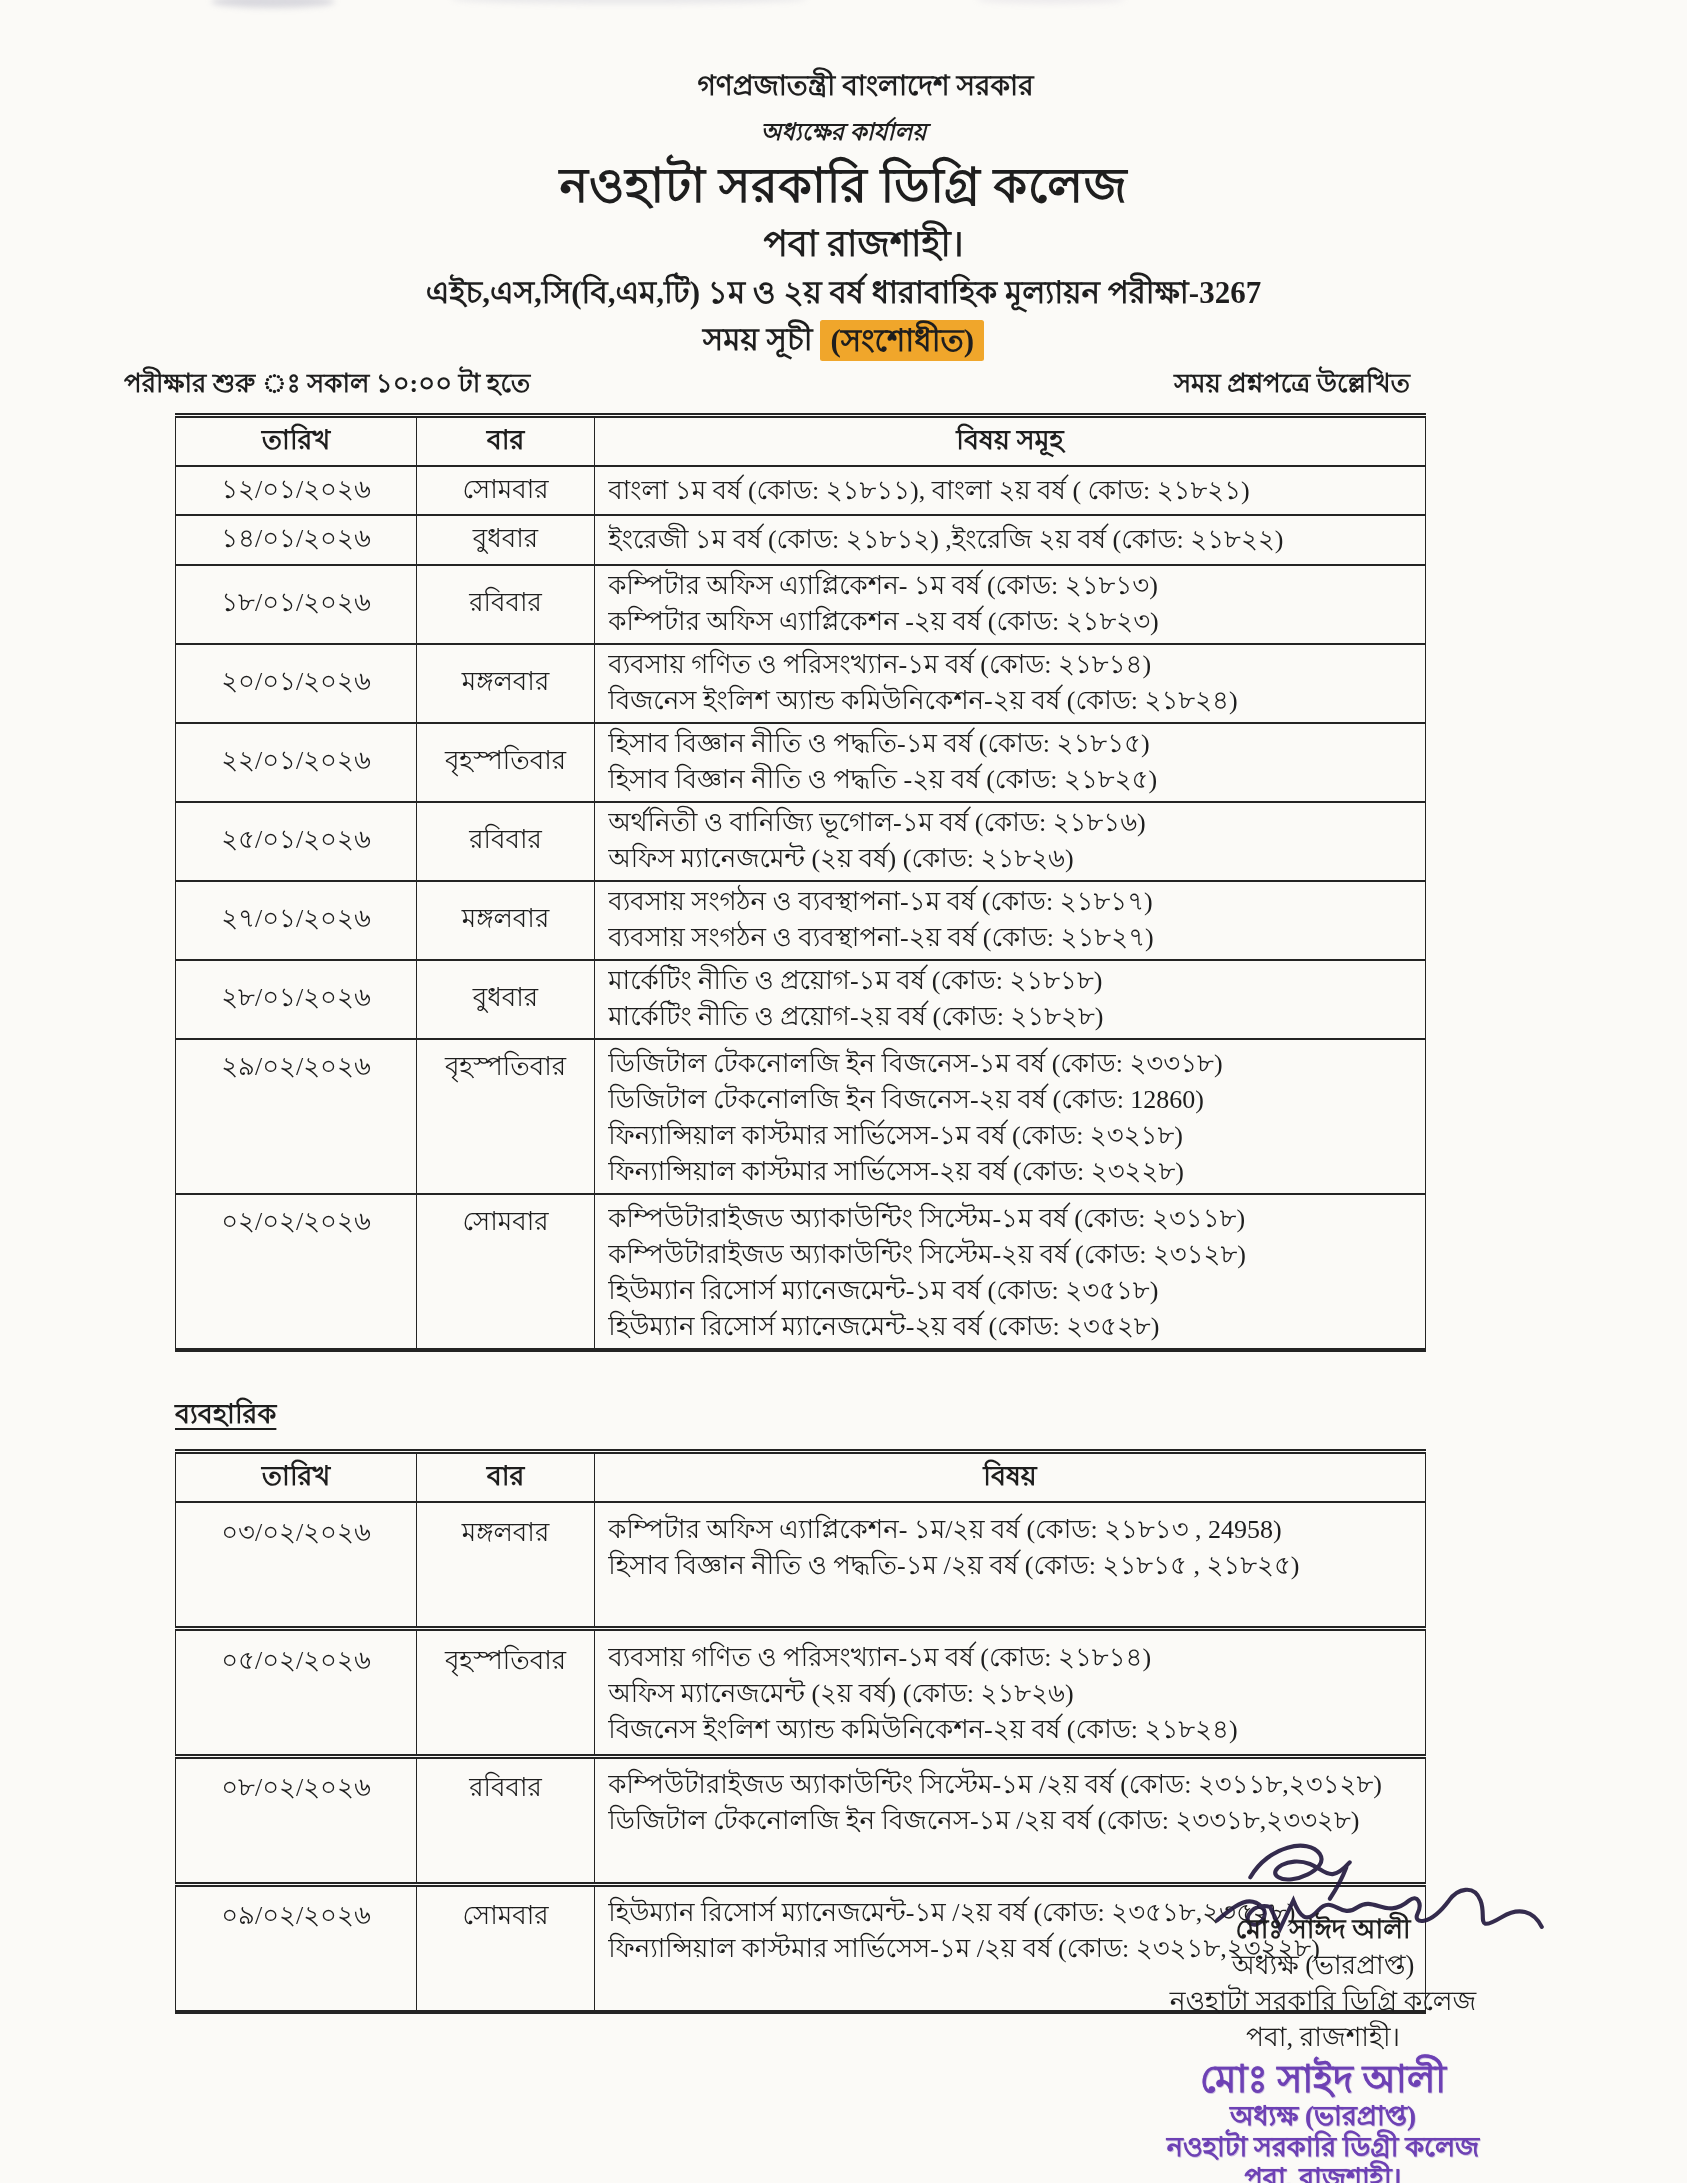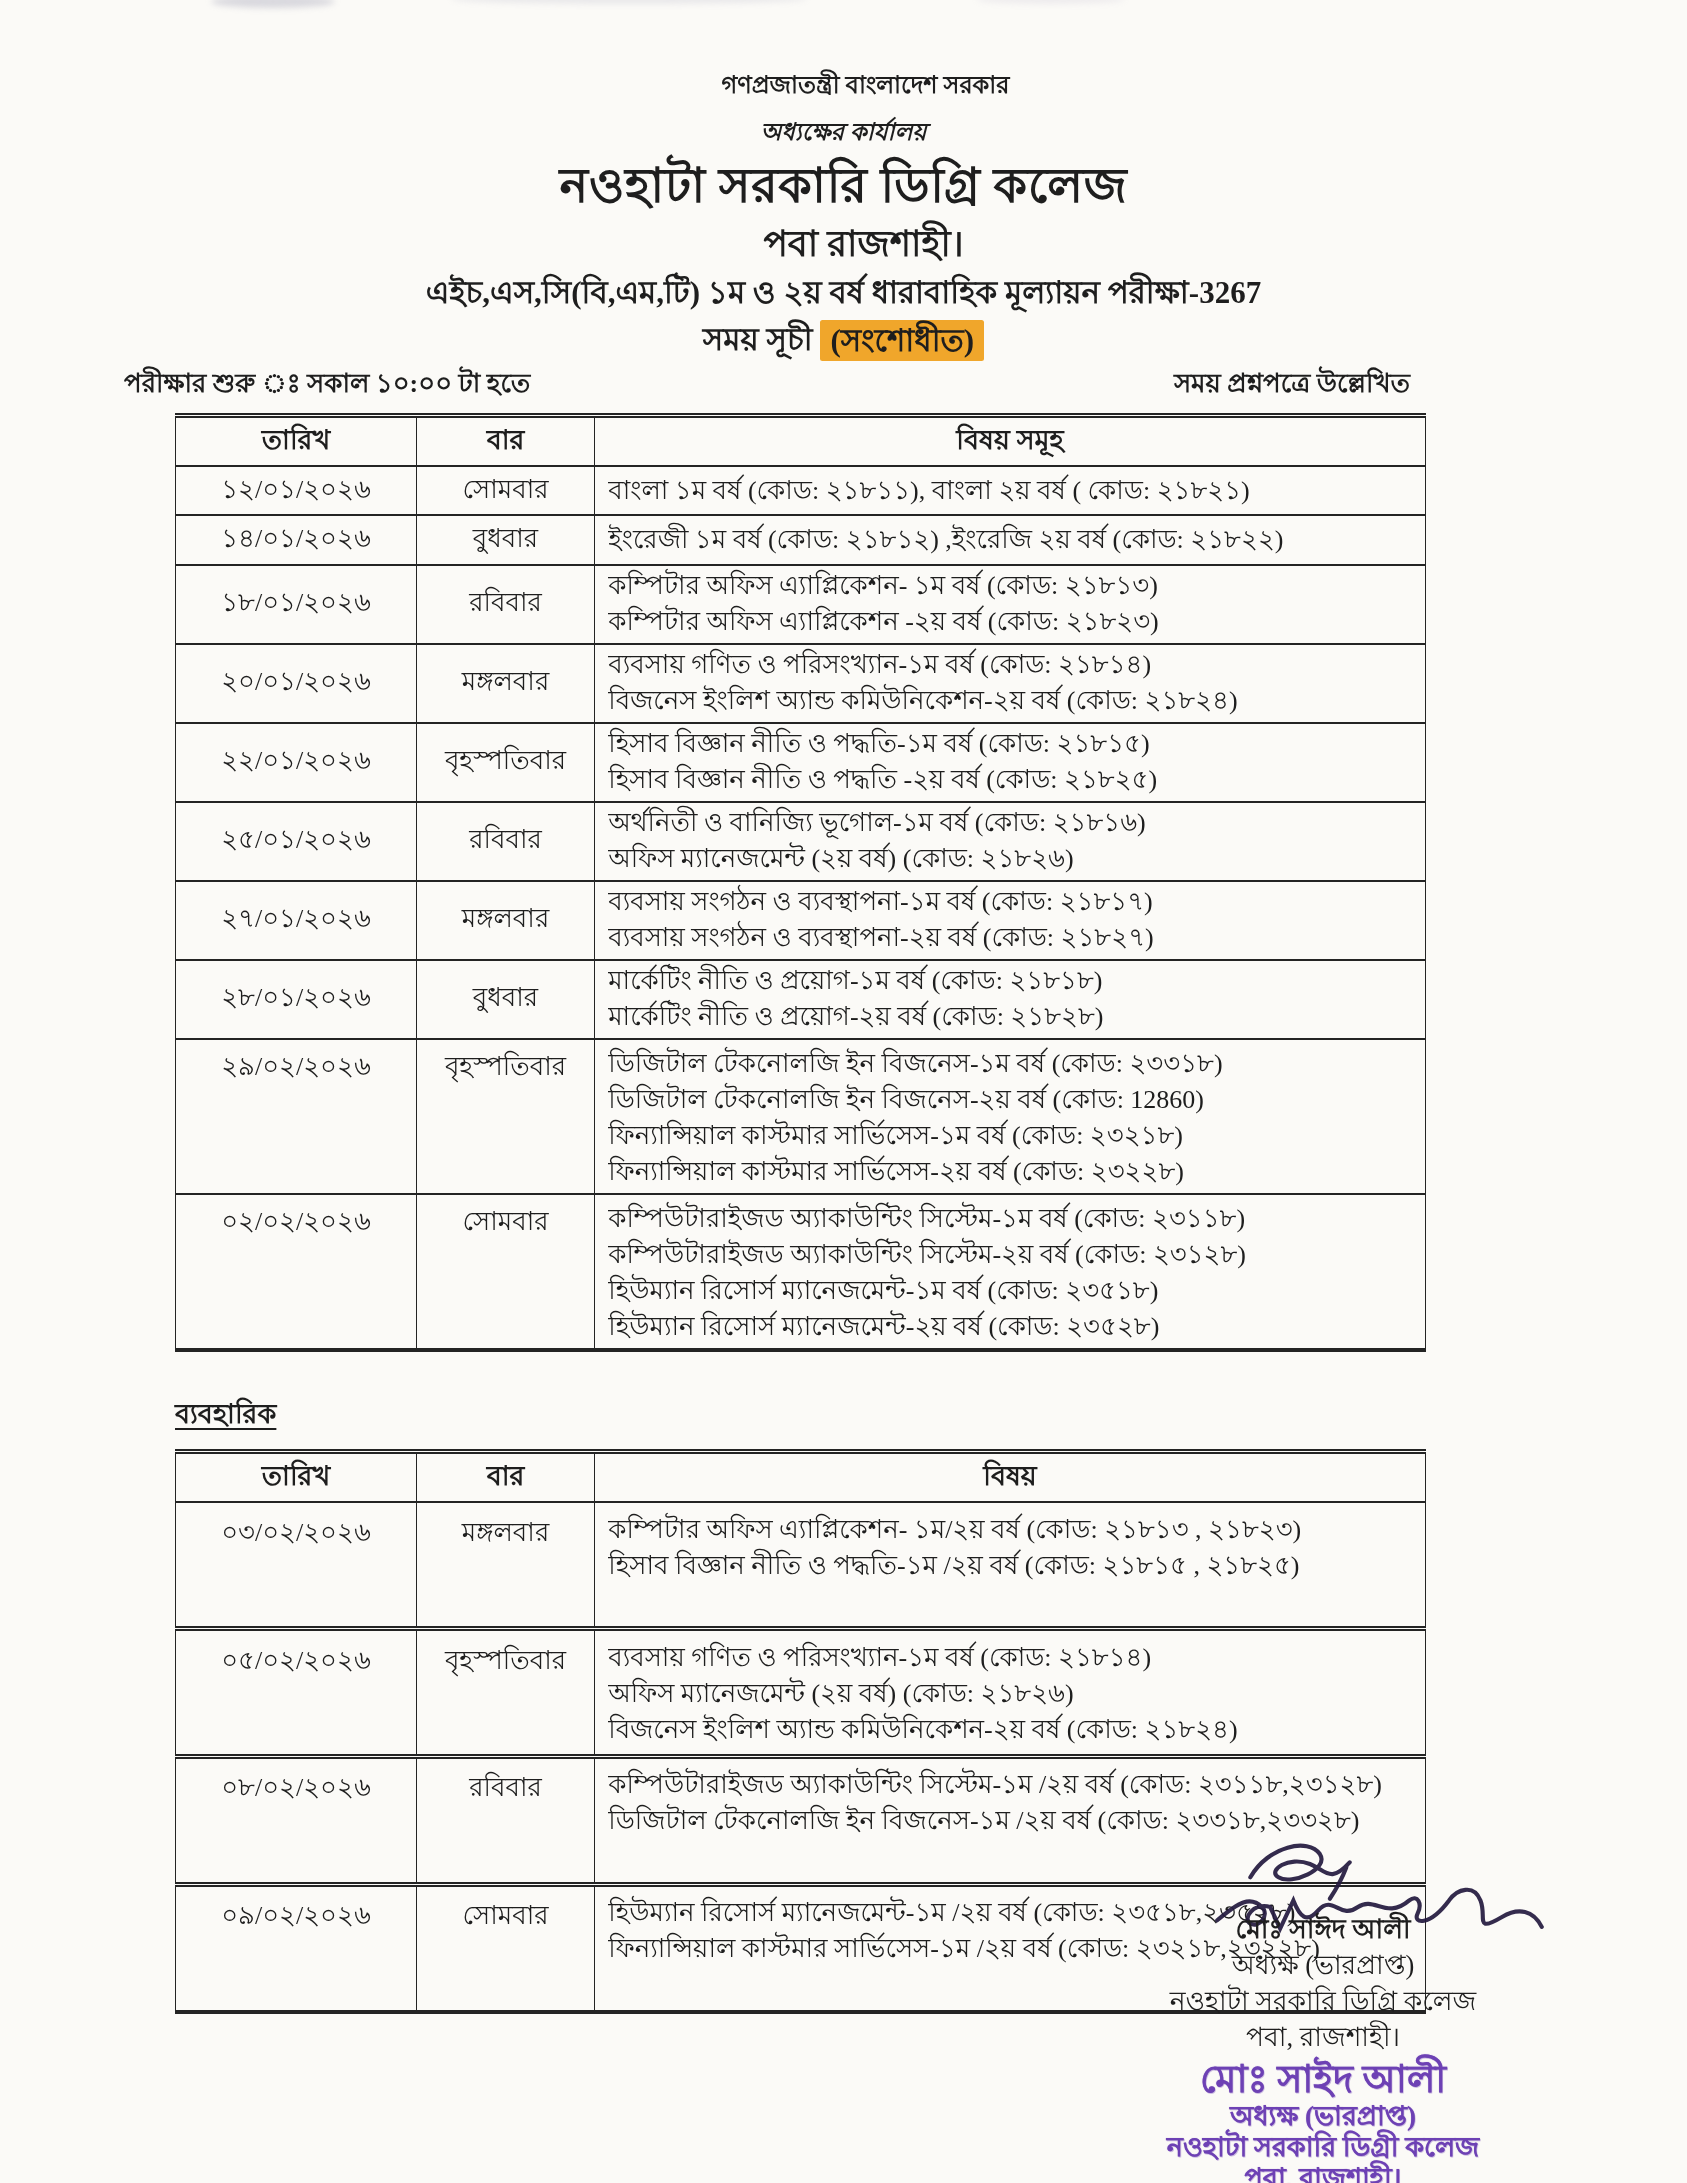--- a/index.html
+++ b/index.html
@@ -14,21 +14,21 @@
     color:var(--ink);
     font-family:"Liberation Serif","DejaVu Serif",serif;
   }
   
   .artifact{position:absolute;border-radius:50%;filter:blur(3.3px);}
   .a1{left:211px;top:-5px;width:124px;height:13.2px;background:#9a9ab0;opacity:.35;}
   .a2{left:451px;top:-6.6px;width:356px;height:10.8px;background:#a8a8bc;opacity:.22;}
   .a3{left:976px;top:-5.8px;width:149px;height:10px;background:#b0a8c0;opacity:.18;}
 
   header{text-align:center;}
-  .h-govt{margin-top:69px;font-size:24px;line-height:33px;font-weight:bold;margin-left:44px;}
+  .h-govt{margin-top:69px;font-size:28px;line-height:33px;font-weight:bold;margin-left:44px;}
   .h-office{margin-top:14px;font-size:24px;line-height:33px;font-weight:bold;font-style:italic;}
   .h-college{margin-top:5px;font-size:48px;line-height:63px;font-weight:bold;letter-spacing:0.8px;}
   .h-loc{margin-top:3.3px;font-size:36px;line-height:48px;font-weight:bold;padding-left:40px;}
   .h-exam{margin-top:5px;font-size:31px;line-height:40px;font-weight:bold;}
   .h-sched{margin-top:5px;font-size:31px;line-height:43px;font-weight:bold;}
   .hl{background:var(--hl);padding:2.5px 10px 4.1px;border-radius:2.5px;}
 
   .meta-row{
     display:flex;justify-content:space-between;align-items:flex-start;
     padding:0 277px 0 124px;margin-top:5px;
@@ -212,21 +212,21 @@
           <th>তারিখ</th>
           <th>বার</th>
           <th>বিষয়</th>
         </tr>
       </thead>
     <tbody>
         <tr>
           <td class="c-date">০৩/০২/২০২৬</td>
           <td class="c-day">মঙ্গলবার</td>
           <td class="c-sub">
-            <div class="subject-line">কম্পিটার অফিস এ্যাপ্লিকেশন- ১ম/২য় বর্ষ (কোড: ২১৮১৩ , ২১৮২৩)</div>
+            <div class="subject-line">কম্পিটার অফিস এ্যাপ্লিকেশন- ১ম/২য় বর্ষ (কোড: ২১৮১৩ , 24958)</div>
             <div class="subject-line">হিসাব বিজ্ঞান নীতি ও পদ্ধতি-১ম /২য় বর্ষ (কোড: ২১৮১৫ , ২১৮২৫)</div>
           </td>
         </tr>
         <tr class="va-top">
           <td class="c-date">০৫/০২/২০২৬</td>
           <td class="c-day">বৃহস্পতিবার</td>
           <td class="c-sub">
             <div class="subject-line">ব্যবসায় গণিত ও পরিসংখ্যান-১ম বর্ষ (কোড: ২১৮১৪)</div>
             <div class="subject-line">অফিস ম্যানেজমেন্ট (২য় বর্ষ) (কোড: ২১৮২৬)</div>
             <div class="subject-line">বিজনেস ইংলিশ অ্যান্ড কমিউনিকেশন-২য় বর্ষ (কোড: ২১৮২৪)</div>

